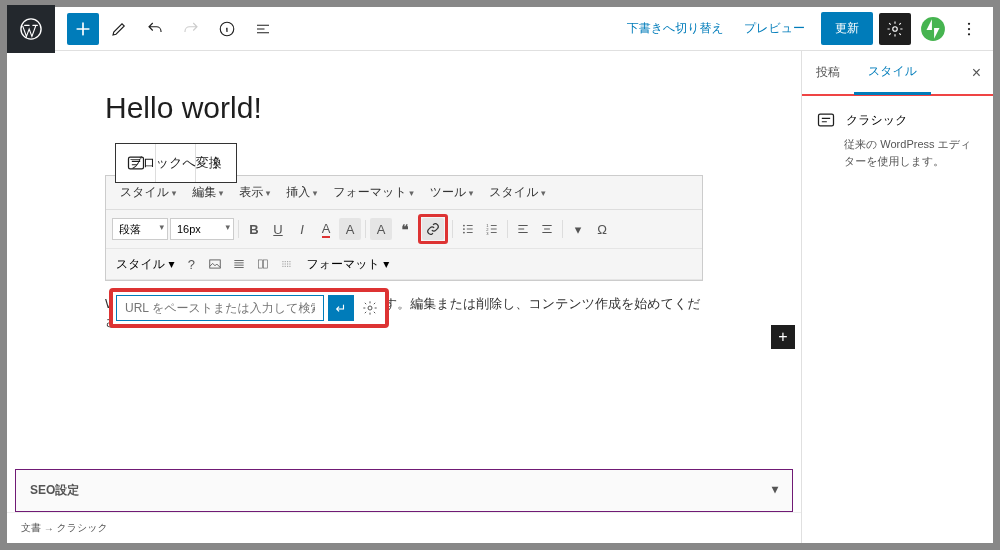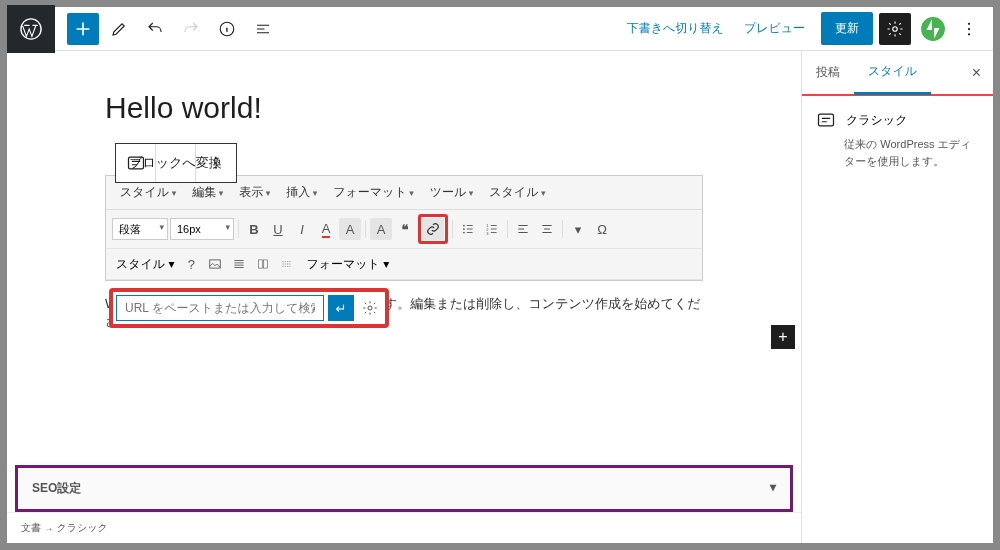--- a/index.html
+++ b/index.html
@@ -36,21 +36,21 @@
 .ce-ico { width: 22px; height: 22px; display: flex; align-items: center; justify-content: center; cursor: pointer; font-size: 13px; color: #555; border-radius: 2px; }
 .ce-ico.boxed { background: #e5e5e5; }
 .link-hl { border: 3px solid #d33; padding: 1px; border-radius: 3px; }
 .ce-divider { width: 1px; height: 18px; background: #ddd; margin: 0 2px; }
 .content-text { padding: 14px 0 0 0; font-size: 13px; color: #333; background: #fff; }
 .url-popup { position: absolute; top: 237px; left: 102px; border: 4px solid #d33; border-radius: 4px; padding: 3px; background: #fff; display: flex; align-items: center; gap: 4px; }
 .url-input { border: 1px solid #007cba; padding: 5px 8px; font-size: 12px; width: 208px; outline: none; }
 .url-submit { width: 26px; height: 26px; background: #007cba; color: #fff; display: flex; align-items: center; justify-content: center; cursor: pointer; font-size: 13px; }
 .url-gear { width: 24px; height: 24px; display: flex; align-items: center; justify-content: center; cursor: pointer; color: #555; }
 .add-float { position: absolute; right: 6px; top: 274px; width: 24px; height: 24px; background: #1e1e1e; color: #fff; display: flex; align-items: center; justify-content: center; cursor: pointer; font-size: 16px; }
-.seo { margin: 0 8px 0 8px; border: 3px solid #701a75; padding: 12px 14px; font-size: 12px; font-weight: 600; color: #555; display: flex; justify-content: space-between; cursor: pointer; background: #fafafa; }
+.seo { margin: 0 8px 0 8px; border: 1px solid #701a75; padding: 12px 14px; font-size: 12px; font-weight: 600; color: #555; display: flex; justify-content: space-between; cursor: pointer; background: #fafafa; }
 .breadcrumb { padding: 8px 14px; font-size: 10px; color: #555; border-top: 1px solid #eee; }
 .sidebar { width: 192px; border-left: 1px solid #e0e0e0; display: flex; flex-direction: column; }
 .sb-tabs { display: flex; border-bottom: 2px solid #ef4444; align-items: center; }
 .sb-tab { padding: 12px 14px; font-size: 12px; color: #555; cursor: pointer; }
 .sb-tab.active { color: #007cba; border-bottom: 3px solid #007cba; font-weight: 500; margin-bottom: -1px; }
 .sb-close { margin-left: auto; padding: 0 12px; font-size: 16px; cursor: pointer; color: #555; }
 .sb-block { padding: 14px; }
 .sb-block-head { display: flex; align-items: center; gap: 10px; font-size: 12px; font-weight: 500; }
 .sb-block-desc { font-size: 11px; color: #555; margin-top: 6px; margin-left: 28px; line-height: 1.5; }
 svg { display: block; }

